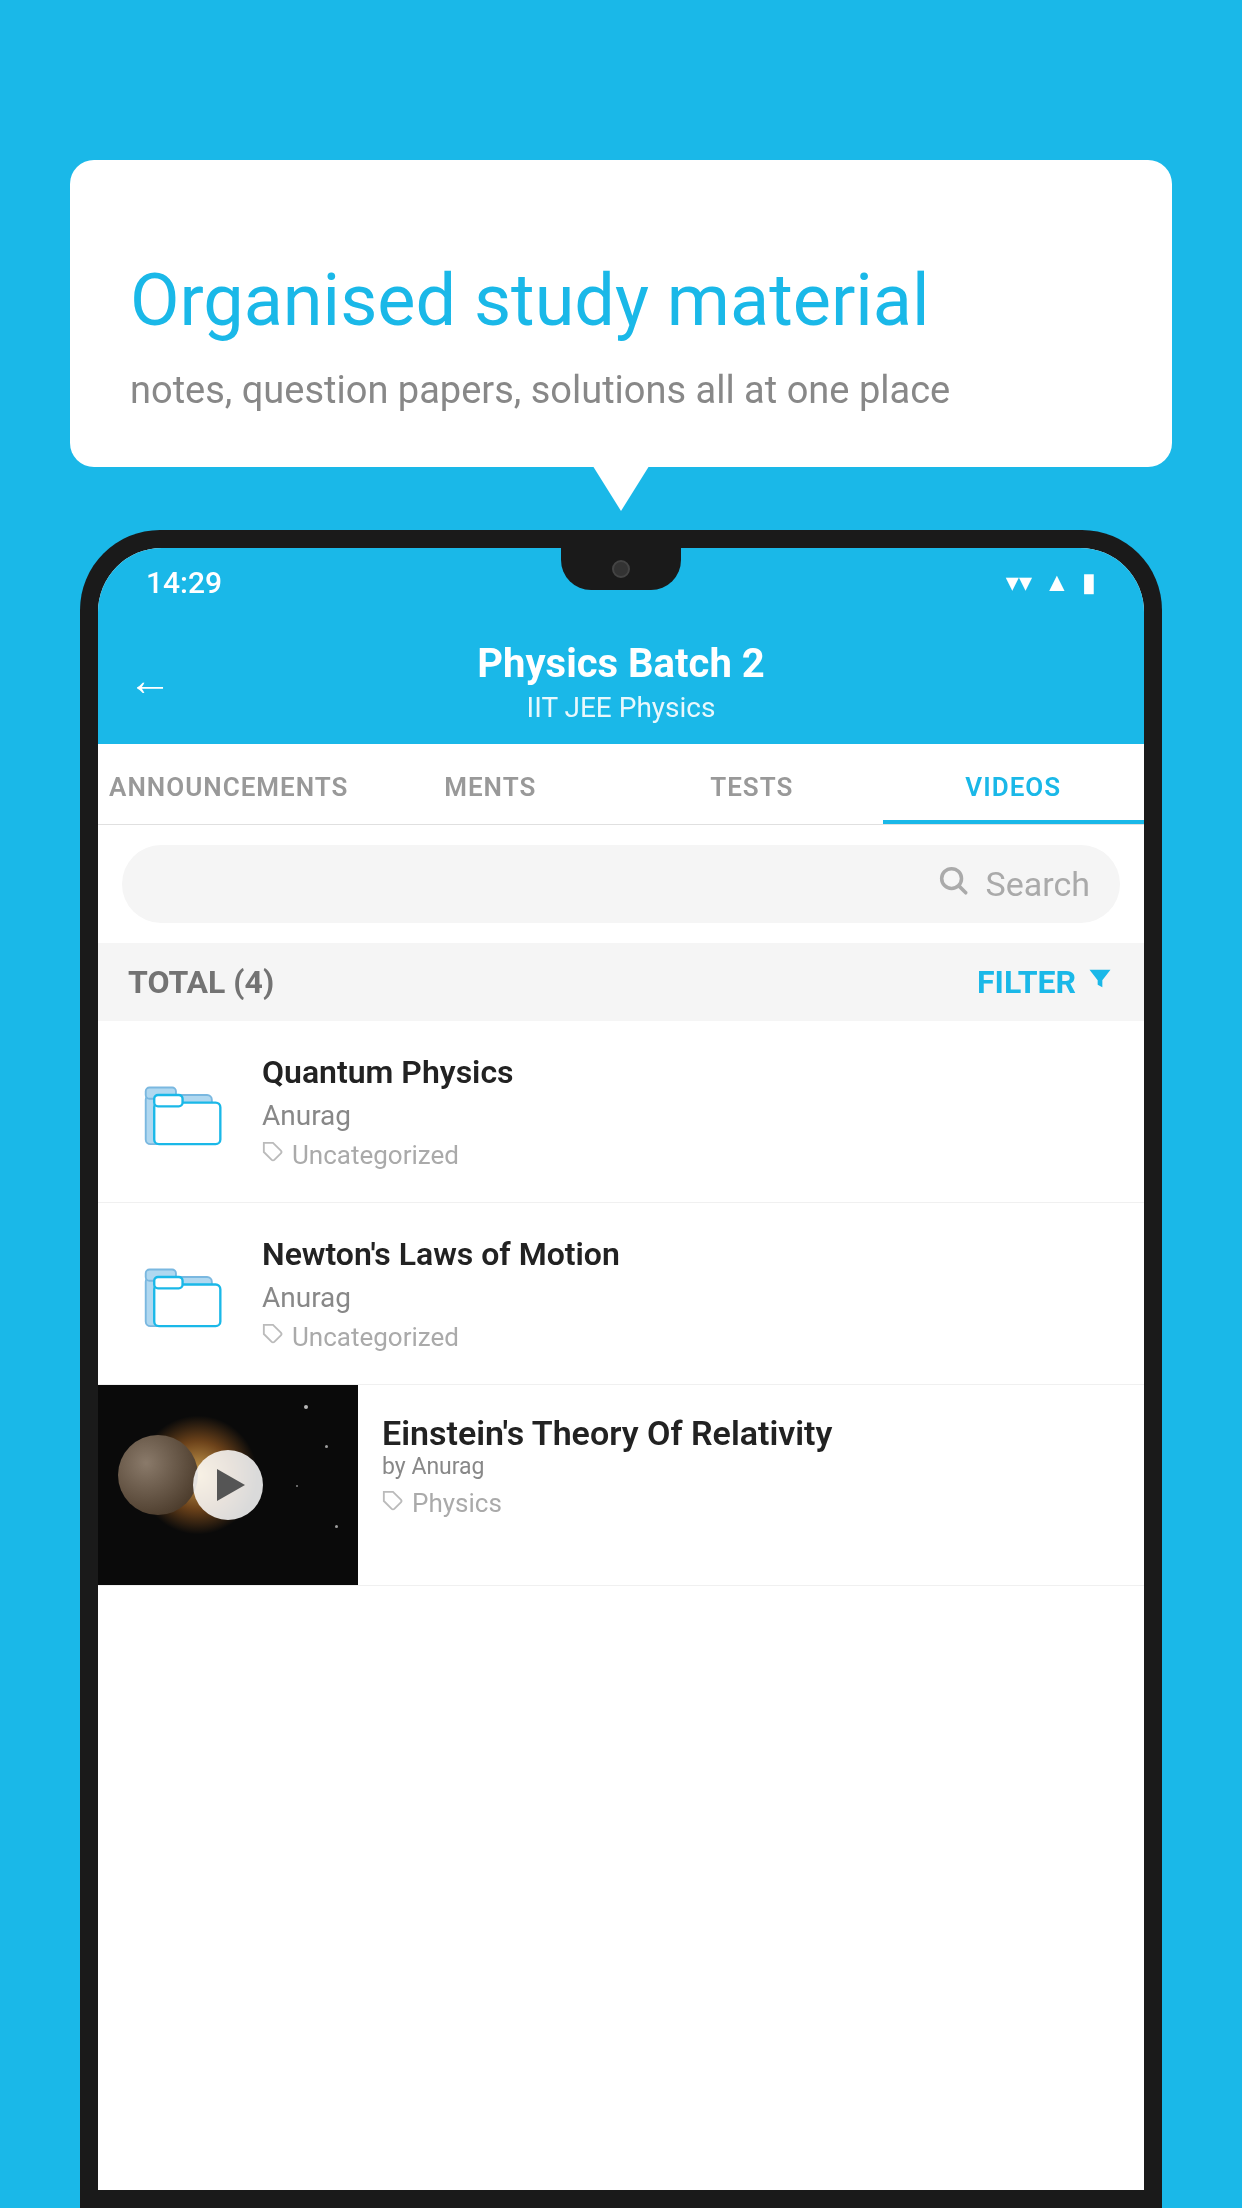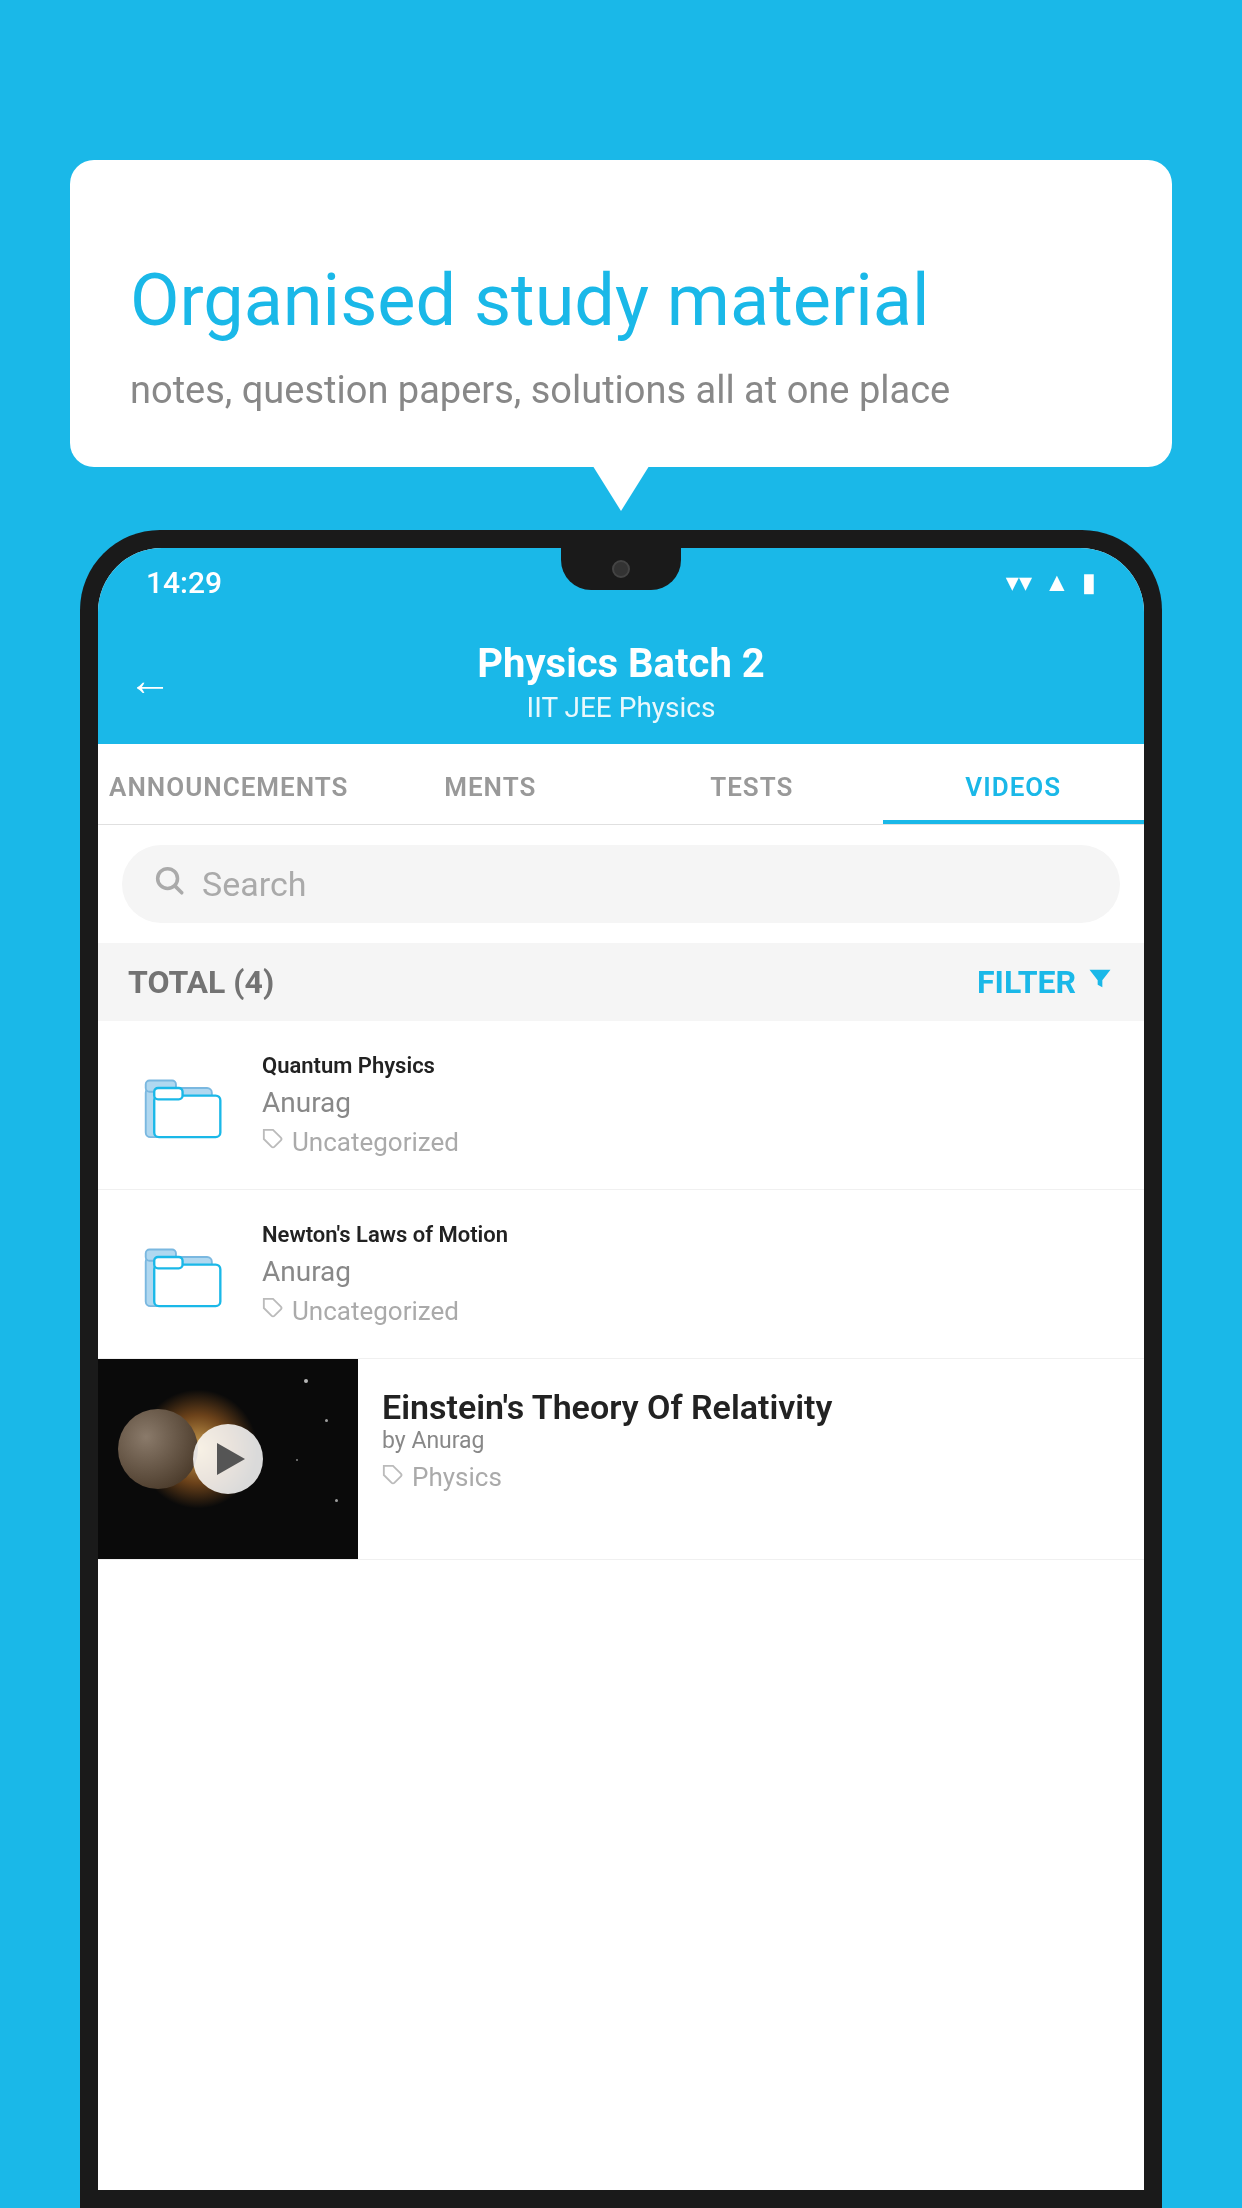--- a/index.html
+++ b/index.html
@@ -197,20 +197,21 @@
       background: white;
     }
 
     .search-bar {
       background: #f5f5f5;
       border-radius: 40px;
       display: flex;
       align-items: center;
       padding: 18px 30px;
       gap: 16px;
+      justify-content: flex-end;
     }
 
     .search-icon-svg {
       color: #aaa;
       font-size: 34px;
     }
 
     .search-text {
       color: #aaa;
       font-size: 34px;
@@ -271,21 +272,21 @@
     .folder-svg {
       width: 85px;
       height: 80px;
     }
 
     .video-info {
       flex: 1;
     }
 
     .video-title {
-      font-size: 22px;
+      font-size: 32px;
       font-weight: 600;
       color: #222;
       margin-bottom: 8px;
     }
 
     .video-author {
       font-size: 28px;
       color: #888;
       margin-bottom: 8px;
     }

